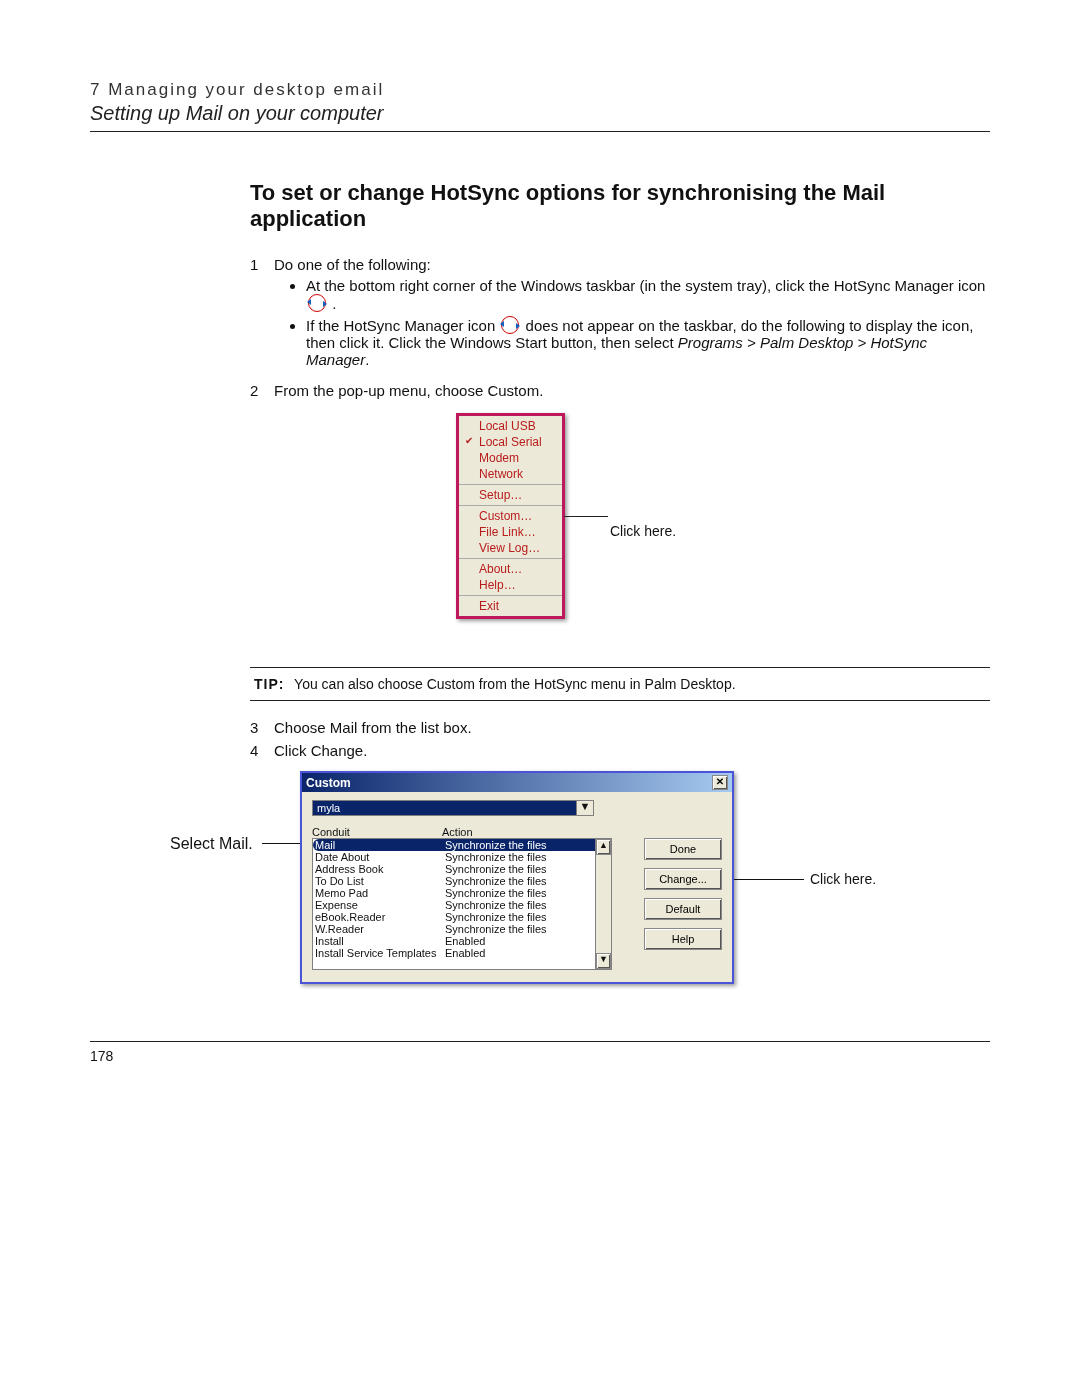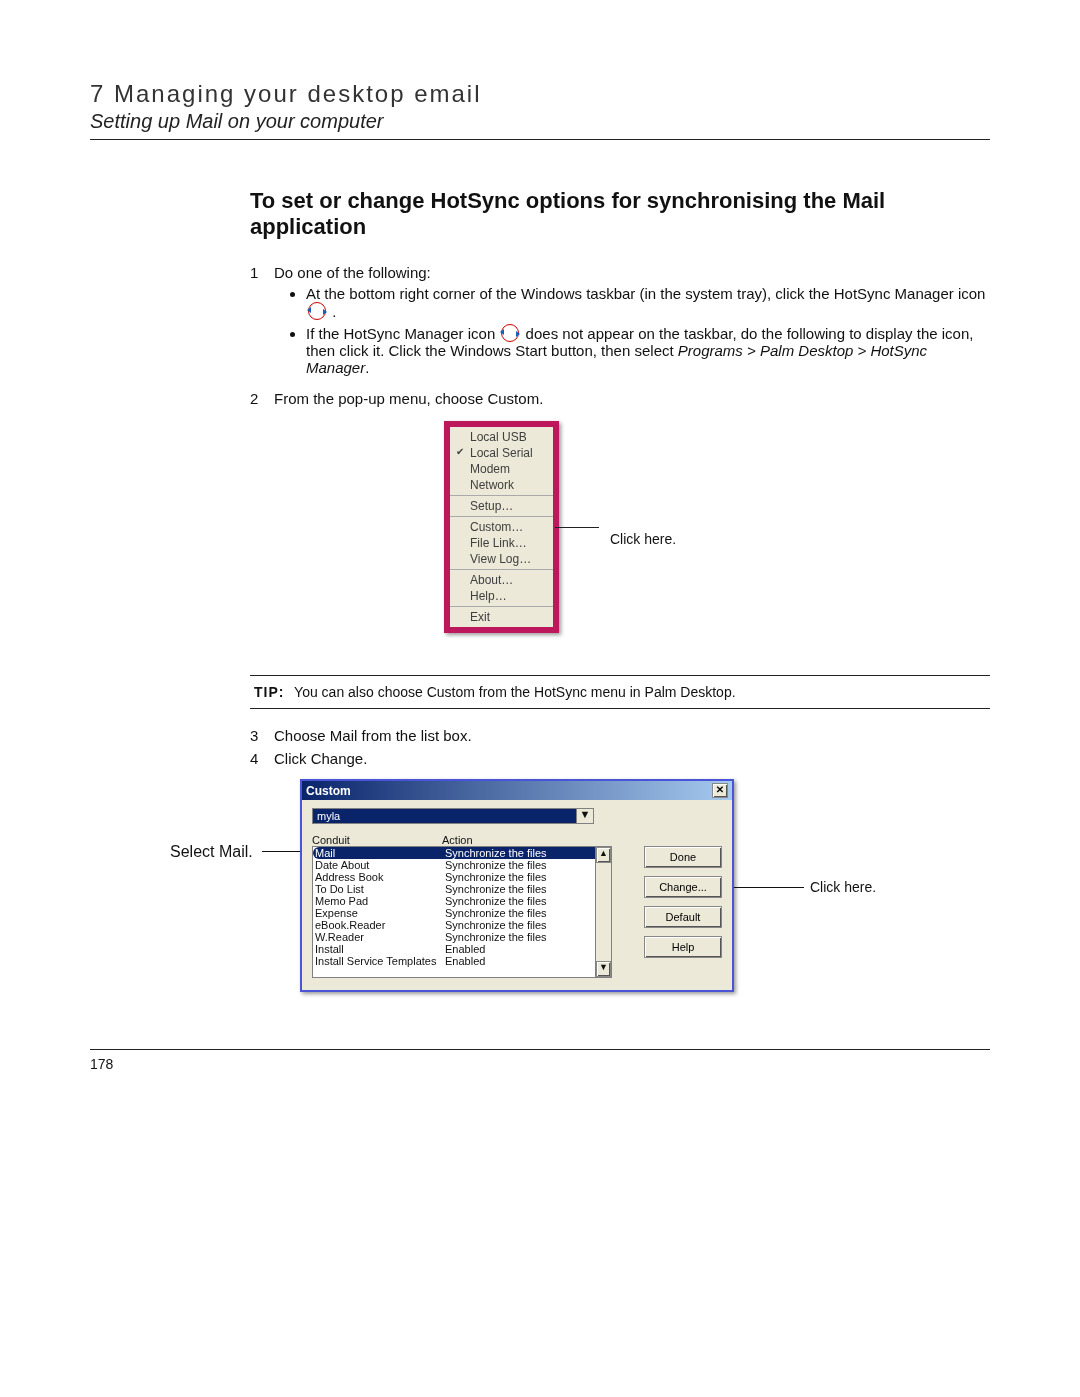--- a/index.html
+++ b/index.html
@@ -7,21 +7,21 @@
     font-family: "Helvetica Neue", Helvetica, Arial, sans-serif;
     font-size: 16px;
     color: #111;
     background: #fff;
     width: 1080px;
   }
   .page {
     padding: 80px 90px 40px 90px;
   }
   .hdr-num {
-    font-size: 24px;
+    font-size: 17px;
     letter-spacing: 2px;
     color: #333;
   }
   .hdr-sub {
     font-size: 20px;
     font-style: italic;
     color: #222;
     margin-top: 2px;
   }
   hr.topline { border: none; border-top: 1px solid #222; margin: 6px 0 48px 0; }
@@ -78,26 +78,26 @@
 
   
   .figwrap {
     margin: 14px 0 14px 50px;
     position: relative;
     width: 450px;
     height: 240px;
   }
   .popup {
     position: absolute;
-    left: 144px;
+    left: 156px;
     top: 0;
-    border: 6px solid #be185d;
+    border: 3px solid #be185d;
     background: #ece9d8;
     font-size: 12px;
-    color: #404040;
+    color: #b91c1c;
     box-shadow: 2px 2px 4px rgba(0,0,0,.4);
   }
   .popup .sec { border-bottom: 1px solid #aaa; padding: 2px 0; }
   .popup .sec:last-child { border-bottom: none; }
   .popup .mi {
     padding: 1px 20px 1px 20px;
     white-space: nowrap;
     position: relative;
   }
   .popup .mi.cust::after {

